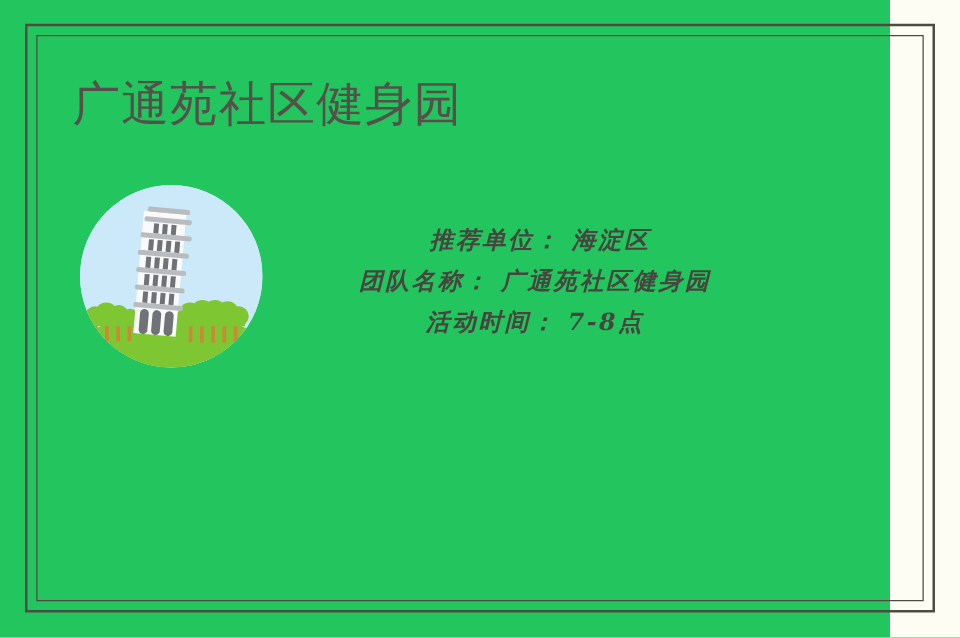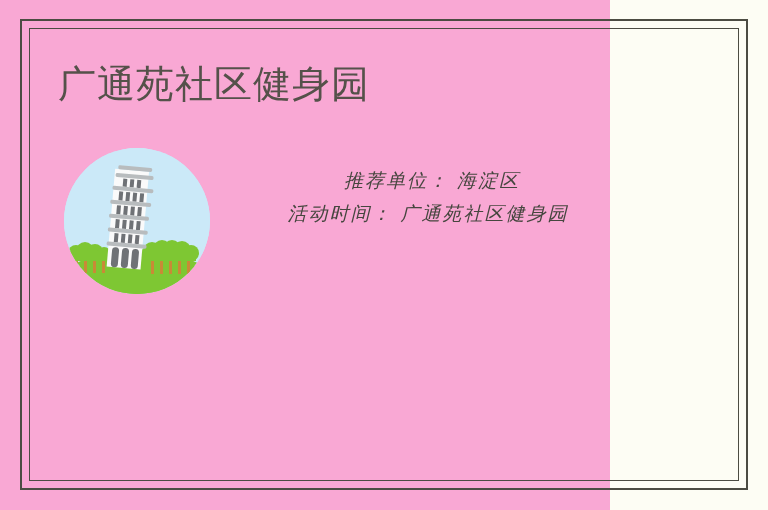--- a/index.html
+++ b/index.html
@@ -10,23 +10,23 @@
   body {
     width: 768px;
     height: 510px;
     background: #fdfdf4;
     font-family: "Liberation Sans", "DejaVu Sans", sans-serif;
     overflow: hidden;
   }
 
   .card {
     position: relative;
-    width: 610px;
+    width: 712px;
     height: 510px;
-    background: #f9a8d4;
+    background: #22c55e;
     box-sizing: border-box;
   }
 
   
   .frame-outer {
     position: absolute;
     left: 20px;
     top: 19px;
     width: 728px;
     height: 471px;
@@ -69,22 +69,23 @@
     border-radius: 50%;
     overflow: hidden;
     background: #cbe9f8;
   }
   .illo svg { display: block; width: 146px; height: 146px; }
 
   
   .info {
     position: absolute;
     left: 228px;
-    top: 164px;
+    top: 176px;
     width: 400px;
+    font-weight: bold;
   }
   .info-line {
     color: #46463f;
     font-family: "DejaVu Serif", "Liberation Serif", serif;
     font-style: italic;
     font-size: 19px;
     line-height: 33px;
     letter-spacing: 2px;
     white-space: nowrap;
     text-align: center;
@@ -180,16 +181,17 @@
           <rect x="42" y="39" width="41" height="4" rx="1.6"></rect>
           <rect x="44" y="26" width="38" height="4" rx="1.6"></rect>
           <rect x="46" y="18" width="34" height="4" rx="1.6"></rect>
         </g>
       </g>
     </svg>
   </div>
 
   <div class="info">
     <div class="info-line l1">推荐单位： 海淀区</div>
-    <div class="info-line l2">活动时间： 广通苑社区健身园</div>
+    <div class="info-line l2">团队名称： 广通苑社区健身园</div>
+    <div class="info-line l4">活动时间： 7-8点</div>
   </div>
 
 </div>
 
 </body></html>

